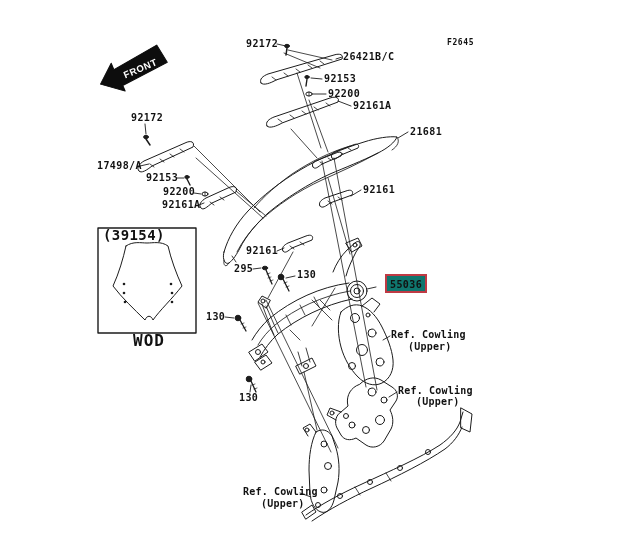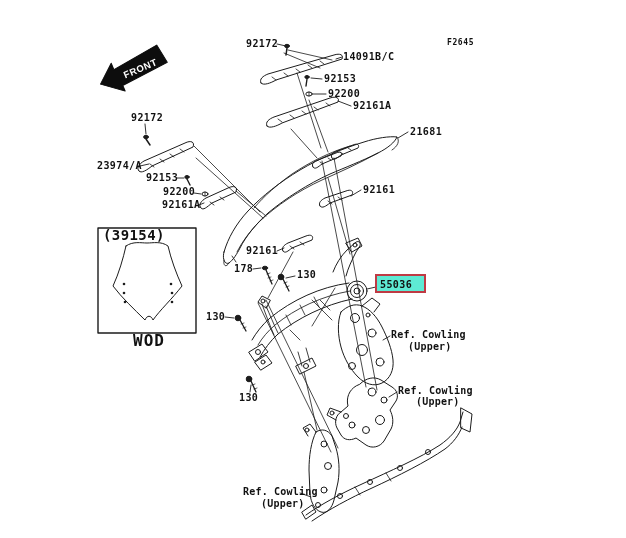--- a/index.html
+++ b/index.html
@@ -10,23 +10,23 @@
   svg.draw{position:absolute;left:0;top:0;}
   .lbl{
     position:absolute;font:bold 10px "DejaVu Sans Mono", monospace;
     letter-spacing:.4px;color:#111;white-space:nowrap;line-height:10px;
   }
   .lbl.fig{font-size:8px;letter-spacing:.6px;text-align:center;}
   .lbl.ref{font-size:10px;letter-spacing:.2px;}
   .lbl.inset-code{font-size:14px;}
   .lbl.wod{font-size:16px;letter-spacing:1px;}
   .redbox{
-    position:absolute;left:375px;top:274px;
-    border:2.5px solid #bf3a44;background:#5eead4;
-    padding:1px 12px 1px 3px;line-height:12px;
+    position:absolute;left:385px;top:274px;
+    border:2.5px solid #bf3a44;background:#0f766e;
+    padding:1px 3px 1px 3px;line-height:12px;
   }
   .redbox span{font:bold 10px "DejaVu Sans Mono", monospace;color:#111;letter-spacing:.4px;}
 </style>
 </head>
 <body>
 
 <div class="stage">
 
   <svg class="draw" width="626" height="538" viewBox="0 0 626 538" fill="none" stroke="#1c1c1c" stroke-width="1" stroke-linecap="round" stroke-linejoin="round">
 
@@ -203,35 +203,35 @@
         <circle cx="171" cy="284" r="1.3"></circle>
           <circle cx="172" cy="293" r="1.3"></circle>
           <circle cx="172" cy="302" r="1.3"></circle>
       </g>
     </g>
   </svg>
 
   <div class="lbl fig" style="left:447px;top:38px">F2645</div>
 
   <div class="lbl" style="left:246px;top:39px">92172</div>
-  <div class="lbl" style="left:343px;top:52px">14091B/C</div>
+  <div class="lbl" style="left:343px;top:52px">26421B/C</div>
   <div class="lbl" style="left:324px;top:74px">92153</div>
   <div class="lbl" style="left:328px;top:89px">92200</div>
   <div class="lbl" style="left:353px;top:101px">92161A</div>
   <div class="lbl" style="left:410px;top:127px">21681</div>
 
   <div class="lbl" style="left:131px;top:113px">92172</div>
-  <div class="lbl" style="left:97px;top:161px">23974/A</div>
+  <div class="lbl" style="left:97px;top:161px">17498/A</div>
   <div class="lbl" style="left:146px;top:173px">92153</div>
   <div class="lbl" style="left:163px;top:187px">92200</div>
   <div class="lbl" style="left:162px;top:200px">92161A</div>
 
   <div class="lbl" style="left:363px;top:185px">92161</div>
   <div class="lbl" style="left:246px;top:246px">92161</div>
-  <div class="lbl" style="left:234px;top:264px">178</div>
+  <div class="lbl" style="left:234px;top:264px">295</div>
   <div class="lbl" style="left:297px;top:270px">130</div>
   <div class="lbl" style="left:206px;top:312px">130</div>
   <div class="lbl" style="left:239px;top:393px">130</div>
 
   <div class="redbox">
     <span>55036</span>
   </div>
 
   <div class="lbl ref" style="left:391px;top:330px">Ref. Cowling</div>
   <div class="lbl ref" style="left:408px;top:342px">(Upper)</div>

